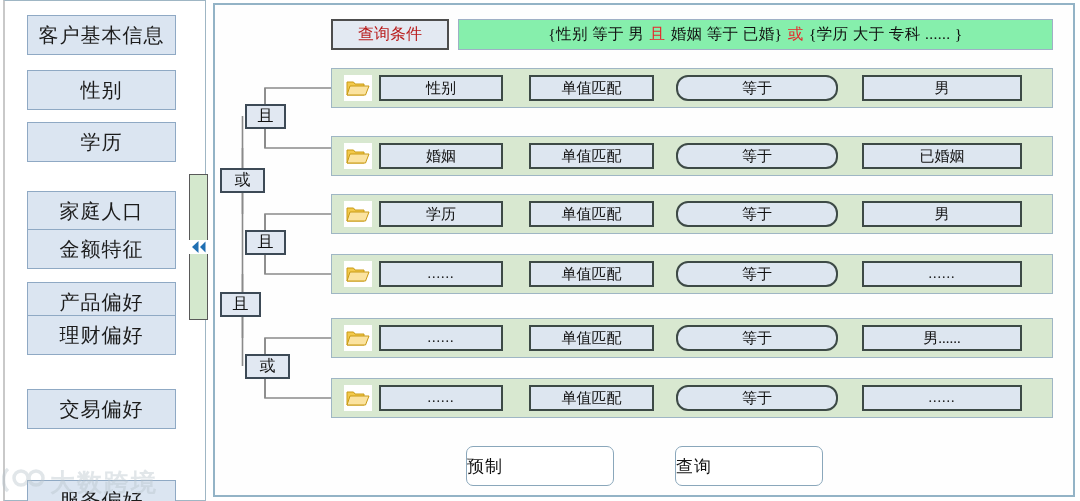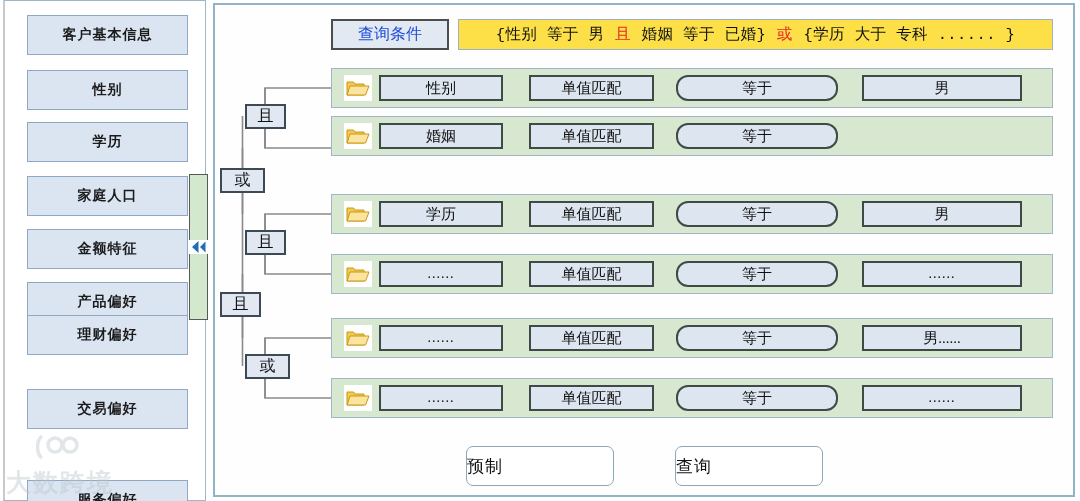--- a/index.html
+++ b/index.html
@@ -26,32 +26,31 @@
     width: 203px;
     height: 501px;
     border: 1px solid #9fb6c4;
     border-left: 2px solid #c9c9c9;
     box-sizing: border-box;
     background: #ffffff;
   }
   .side-item {
     position: absolute;
     left: 22px;
-    width: 161px;
+    width: 149px;
     height: 40px;
     background: #dbe5f1;
     border: 1px solid #8fa9c4;
     box-sizing: border-box;
     display: flex;
     align-items: center;
     justify-content: center;
-    font-size: 14px;
+    font-size: 20px;
     color: #1c1c1c;
     letter-spacing: 1px;
-    font-weight: bold;
   }
 
   
   #collapse-strip {
     position: absolute;
     left: 189px;
     top: 174px;
     width: 19px;
     height: 146px;
     background: #d4e8cd;
@@ -82,38 +81,37 @@
     top: 19px;
     width: 118px;
     height: 31px;
     background: #e3e9f2;
     border: 2px solid #4d4d4d;
     box-sizing: border-box;
     display: flex;
     align-items: center;
     justify-content: center;
     font-size: 16px;
-    color: #1d4ed8;
+    color: #b91c1c;
   }
   #cond-expr {
     position: absolute;
     left: 458px;
     top: 19px;
     width: 595px;
     height: 31px;
-    background: #fde047;
+    background: #86efac;
     border: 1px solid #9fb0c6;
     box-sizing: border-box;
     display: flex;
     align-items: center;
     justify-content: center;
     font-size: 15.5px;
     color: #111;
     letter-spacing: 0.4px;
-    font-family: Liberation Mono, monospace;
   }
   #cond-expr .op { color: #e8262b; padding: 0 1px; }
 
   
   .cond-row {
     position: absolute;
     left: 331px;
     width: 722px;
     height: 40px;
     background: #d8e8d0;
@@ -195,21 +193,20 @@
 
   
   #watermark {
     position: absolute;
     left: 2px;
     bottom: 2px;
     display: flex;
     align-items: center;
     opacity: 0.42;
     pointer-events: none;
-    flex-direction: column;
   }
   #watermark .wm-text {
     font-size: 25px;
     color: #b8c4cc;
     font-weight: bold;
     margin-left: 4px;
     letter-spacing: 2px;
     font-family: "Liberation Sans", sans-serif;
   }
 </style>
@@ -221,21 +218,21 @@
   <div id="sidebar">
     <div class="side-item" style="top: 14px;">
         <span>客户基本信息</span>
       </div>
     <div class="side-item" style="top: 69px;">
         <span>性别</span>
       </div>
     <div class="side-item" style="top: 121px;">
         <span>学历</span>
       </div>
-    <div class="side-item" style="top: 175px;">
+    <div class="side-item" style="top: 190px;">
         <span>家庭人口</span>
       </div>
     <div class="side-item" style="top: 281px;">
         <span>产品偏好</span>
       </div>
     <div class="side-item" style="top: 228px;">
         <span>金额特征</span>
       </div>
     <div class="side-item" style="top: 314px;">
         <span>理财偏好</span>
@@ -332,35 +329,38 @@
         <div class="cond-field f-match">
           <span>单值匹配</span>
         </div>
         <div class="cond-field f-op">
           <span>等于</span>
         </div>
         <div class="cond-field f-val">
           <span>男</span>
         </div>
       </div>
-      <div class="cond-row" style="top: 116px;">
+      <div class="cond-row" style="top: 136px;">
         <span class="folder-icon">
           <svg width="24" height="20" viewBox="0 0 24 20">
             <path d="M1 4 L1 17 L18 17 L18 6 L9 6 L7.5 4 Z" fill="#f2c94c" stroke="#c99b16" stroke-width="1"></path>
             <path d="M4 8 L23 8 L19.5 17 L1 17 Z" fill="#fbe3a0" stroke="#c99b16" stroke-width="1"></path>
           </svg>
         </span>
         <div class="cond-field f-name">
           <span>婚姻</span>
         </div>
         <div class="cond-field f-match">
           <span>单值匹配</span>
         </div>
         <div class="cond-field f-op">
           <span>等于</span>
+        </div>
+        <div class="cond-field f-val">
+          <span>已婚姻</span>
         </div>
       </div>
       <div class="cond-row" style="top: 194px;">
         <span class="folder-icon">
           <svg width="24" height="20" viewBox="0 0 24 20">
             <path d="M1 4 L1 17 L18 17 L18 6 L9 6 L7.5 4 Z" fill="#f2c94c" stroke="#c99b16" stroke-width="1"></path>
             <path d="M4 8 L23 8 L19.5 17 L1 17 Z" fill="#fbe3a0" stroke="#c99b16" stroke-width="1"></path>
           </svg>
         </span>
         <div class="cond-field f-name">

